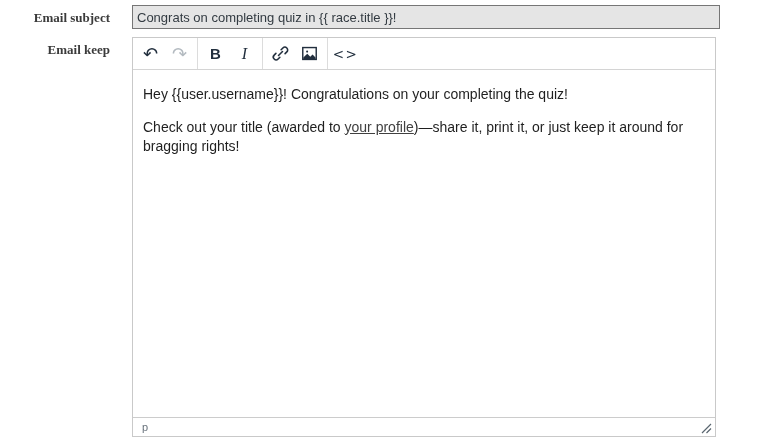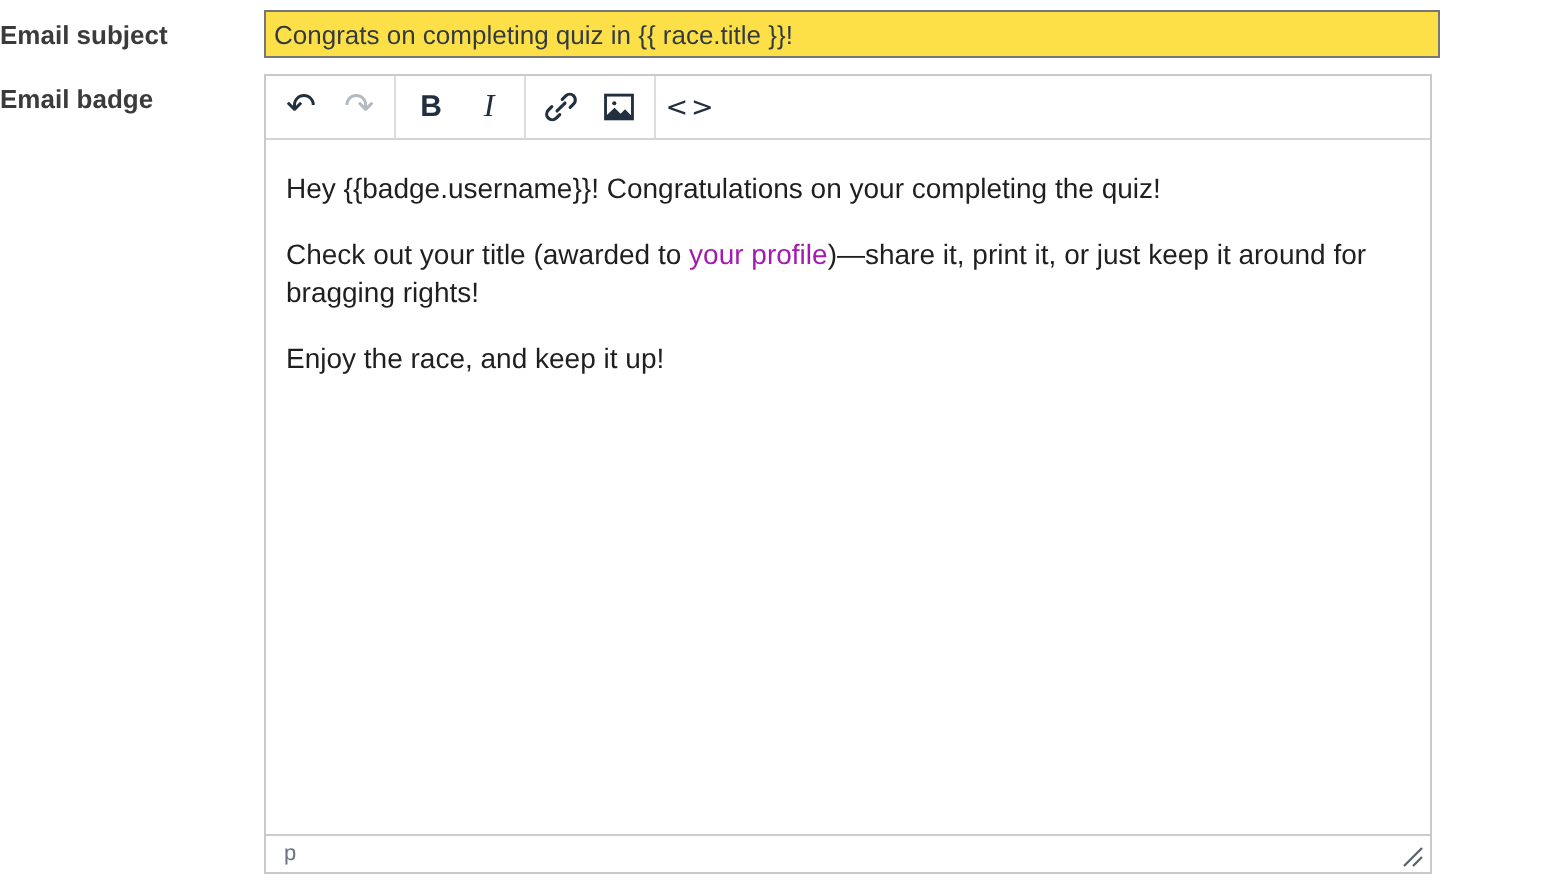--- a/index.html
+++ b/index.html
@@ -5,31 +5,31 @@
   html,body{margin:0;padding:0;}
   body{
     width:782px;height:443px;background:#ffffff;
     font-family:"Liberation Sans",sans-serif;
     overflow:hidden;
   }
   .form{padding-top:5px;}
   .row{display:flex;align-items:flex-start;}
   .row-editor{margin-top:8px;}
   .label{
-    flex:none;width:110px;text-align:left;
-    font-weight:bold;font-size:13px;color:#3b3b3b;
+    flex:none;width:110px;text-align:right;
+    font-weight:bold;font-size:13px;color:#3b3b3b;font-family:Liberation Serif, serif;
   }
   .row-subject .label{padding-top:5px;}
   .row-editor .label{padding-top:5px;}
   .field{margin-left:22px;}
   .subject-input{
     width:578px;height:20px;
     border:1px solid #767676;border-radius:0;
     font-family:"Liberation Sans",sans-serif;font-size:13px;color:#333b42;
-    padding:1px 4px;background:#fde047;display:block;
+    padding:1px 4px;background:#e5e5e5;display:block;
   }
   .editor{
     width:582px;height:398px;border:1px solid #c9c9c9;
     display:flex;flex-direction:column;background:#fff;box-sizing:content-box;
   }
   .toolbar{
     flex:none;height:31px;display:flex;align-items:stretch;
     border-bottom:1px solid #d4d4d4;background:#fff;
   }
   .tb-group{display:flex;align-items:center;padding:0 3px;border-right:1px solid #dcdcdc;}
@@ -43,21 +43,21 @@
   .undo-glyph,.redo-glyph{font-size:18px;line-height:1;font-family:"DejaVu Sans",sans-serif;}
   .bold-glyph{font-size:15px;font-weight:bold;}
   .italic-glyph{font-family:"Liberation Serif",serif;font-style:italic;font-size:16px;}
   .code-glyph{font-size:13.5px;letter-spacing:1.5px;font-family:"DejaVu Sans",sans-serif;}
   .tb-btn svg{display:block;}
   .content{
     flex:1 1 auto;padding:6px 10px;overflow:hidden;
     font-size:14px;color:#1f1f1f;line-height:1.4;
   }
   .content p{margin:9px 0 13px 0;}
-  .content a{color:#a21caf;cursor:pointer;}
+  .content a{color:#404040;text-decoration:underline;cursor:pointer;}
   .statusbar{
     flex:none;height:18px;border-top:1px solid #cccccc;
     display:flex;align-items:center;padding:0 3px 0 9px;background:#fff;
   }
   .elpath{font-size:11px;color:#68727c;}
   .spacer{flex:1;}
   .resize-handle{width:13px;height:13px;display:flex;align-items:flex-end;justify-content:flex-end;cursor:nwse-resize;}
 </style>
 </head>
 <body>
@@ -65,21 +65,21 @@
 <div class="form">
 
   <div class="row row-subject">
     <div class="label">Email subject</div>
     <div class="field">
       <input class="subject-input" type="text" value="Congrats on completing quiz in {{ race.title }}!" style="">
     </div>
   </div>
 
   <div class="row row-editor">
-    <div class="label">Email badge</div>
+    <div class="label">Email keep</div>
     <div class="field">
       <div class="editor">
 
         <div class="toolbar">
           <div class="tb-group">
             <button class="tb-btn">
               <span class="undo-glyph">↶</span>
             </button>
             <button class="tb-btn disabled">
               <span class="redo-glyph">↷</span>
@@ -115,27 +115,24 @@
           </div>
           <div class="tb-group">
             <button class="tb-btn">
               <span class="code-glyph">&lt;&gt;</span>
             </button>
           </div>
         </div>
 
         <div class="content" contenteditable="false" style="">
           <p>
-            <span>Hey {{badge.username}}! Congratulations on your completing the quiz!</span>
+            <span>Hey {{user.username}}! Congratulations on your completing the quiz!</span>
           </p>
           <p>
             <span>Check out your title (awarded to </span><a>your profile</a><span>)—share it, print it, or just keep it around for bragging rights!</span>
-          </p>
-          <p>
-            <span>Enjoy the race, and keep it up!</span>
           </p>
         </div>
 
         <div class="statusbar">
           <span class="elpath">p</span>
           <span class="spacer"></span>
           <span class="resize-handle">
             <svg width="11" height="11" viewBox="0 0 11 11">
               <path d="M1 10 L10 1 M5.5 10 L10 5.5" stroke="#5a666f" stroke-width="1.2" fill="none"></path>
             </svg>

